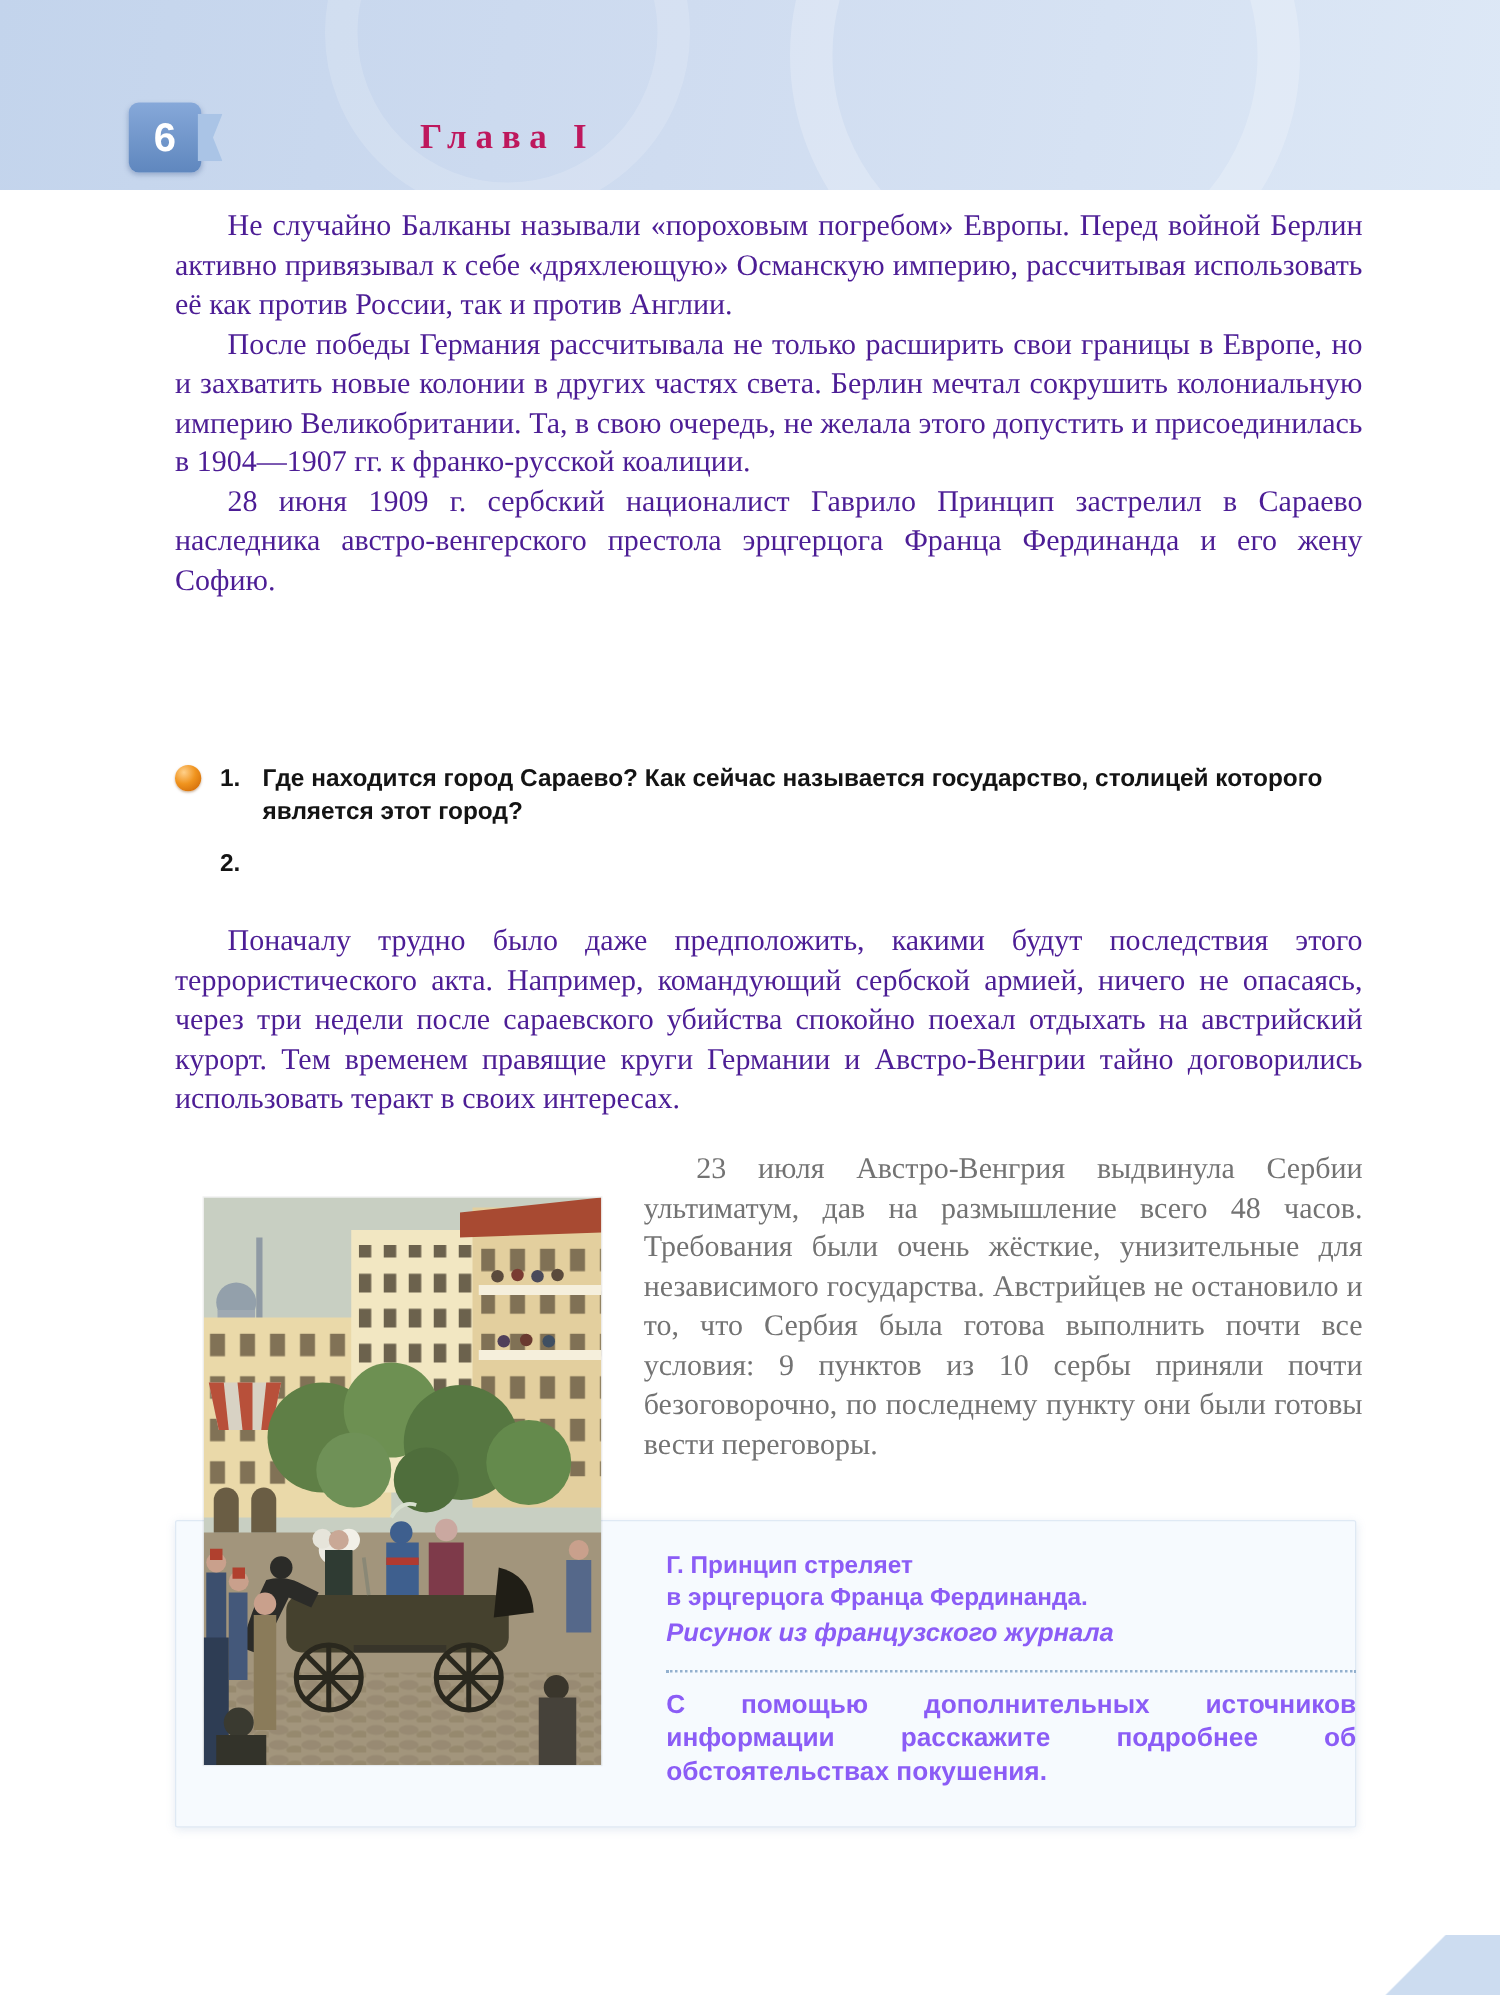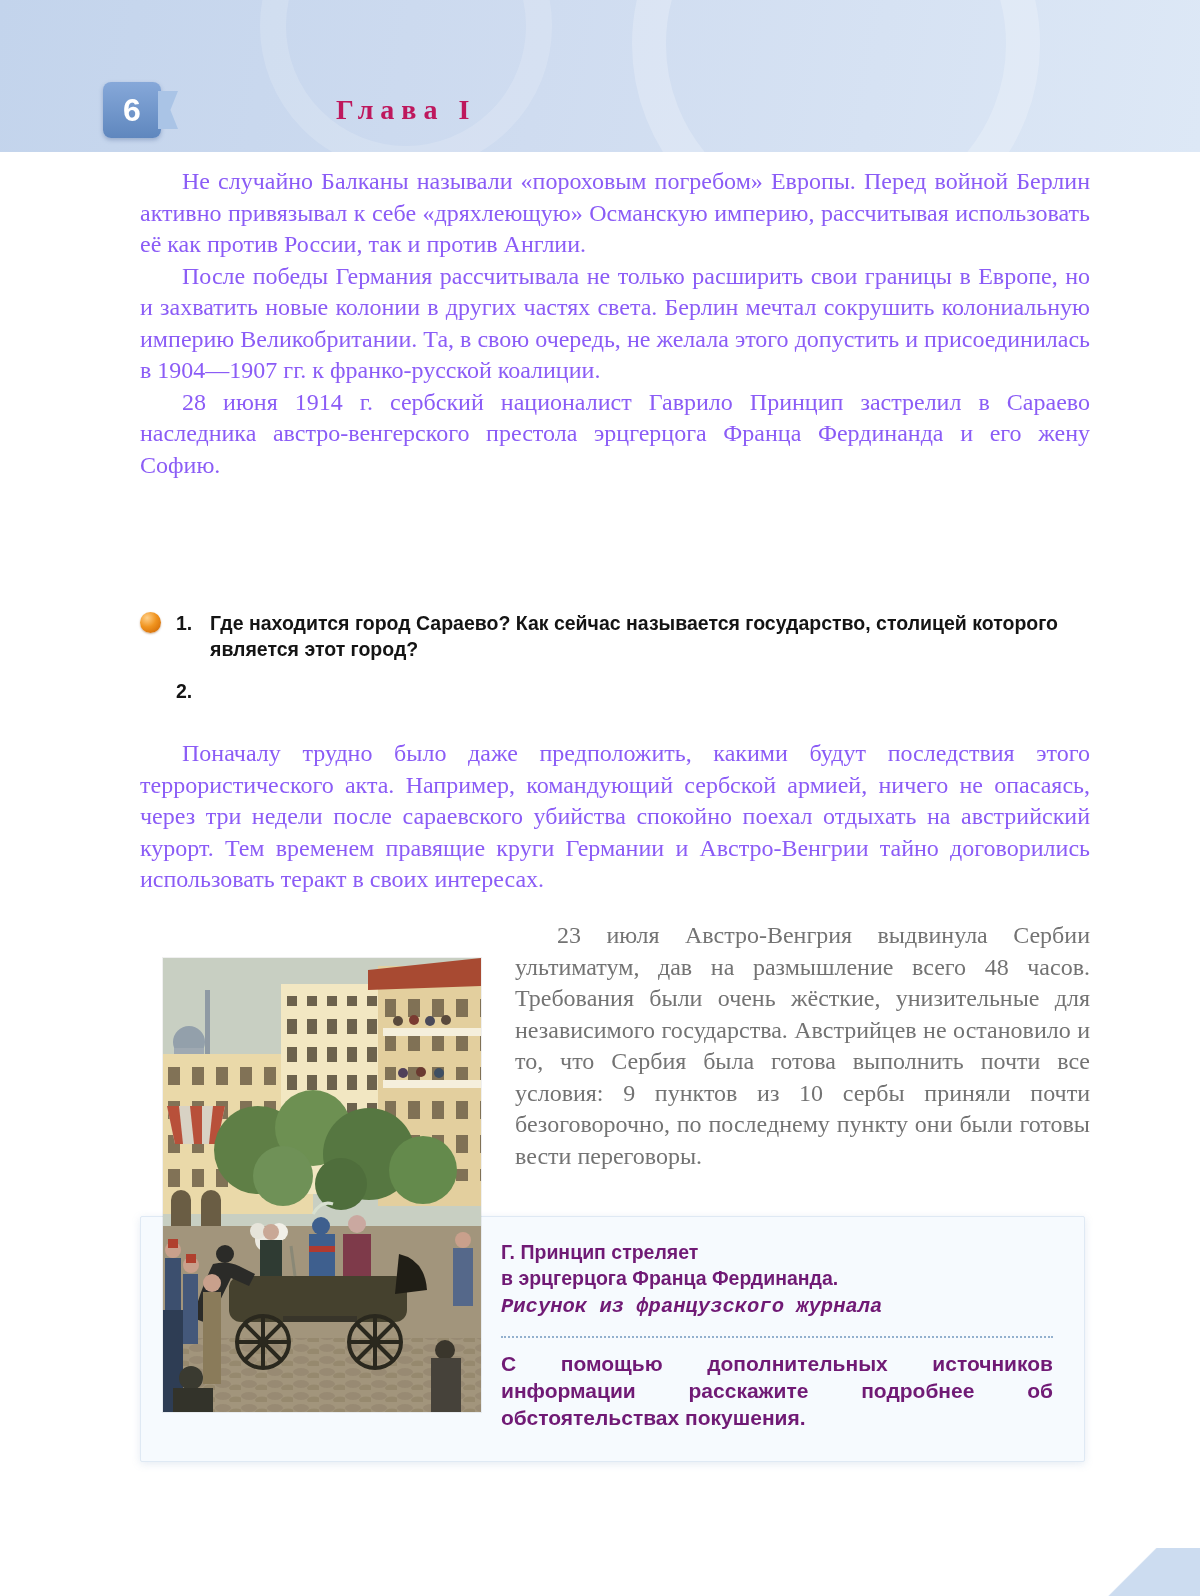--- a/index.html
+++ b/index.html
@@ -39,21 +39,21 @@
 
   .chapter-title {
     position:absolute; left:336px; top:94px;
     font-family:"Liberation Serif", serif; font-weight:bold; font-size:28px;
     letter-spacing:7px; color:#be185d; z-index:5;
   }
 
   
   .serif-block {
     position:absolute; left:140px; width:950px;
-    font-size:24px; line-height:31.5px; text-align:justify; color:#8b5cf6;
+    font-size:24px; line-height:31.5px; text-align:justify; color:#4c1d95;
   }
   .serif-block p { text-indent:42px; margin:0; }
   .block-a { top:166px; }
   .para-5 { top:738px; }
   .para-wrapped {
     position:absolute; left:515px; top:920px; width:575px;
     font-size:24px; line-height:31.5px; text-align:justify; color:#737373; z-index:3;
   }
   .para-wrapped p { text-indent:42px; }
 
@@ -77,26 +77,26 @@
     box-shadow:0 0 0 1px rgba(0,0,0,0.06);
   }
   .illustration svg { width:100%; height:100%; display:block; }
 
   .caption-box {
     position:absolute; left:140px; top:1216px; width:945px; height:246px; z-index:1;
     background:#f6fafe; border:1px solid #dfe9f4;
     box-shadow:0 2px 8px rgba(110,145,190,.18); border-radius:2px;
   }
   .caption-content {
-    position:absolute; left:360px; top:22px; width:560px;
-    font-family:"Liberation Sans", sans-serif; color:#701a75;
+    position:absolute; left:392px; top:22px; width:560px;
+    font-family:"Liberation Sans", sans-serif; color:#8b5cf6;
   }
   .caption-line { font-weight:bold; font-size:19.5px; line-height:26px; }
   .caption-source {
-    font-family:Liberation Mono, monospace; font-style:italic; font-weight:bold;
+    font-family:Liberation Sans, sans-serif; font-style:italic; font-weight:bold;
     font-size:20.5px; line-height:27px; margin-top:2px;
   }
   .dotted-divider {
     border:none; border-top:2px dotted #93b0ce; width:552px; margin:16px 0 12px 0;
   }
   .task-text {
     font-weight:bold; font-size:21px; line-height:27px; text-align:justify; width:552px;
   }
 
   
@@ -114,21 +114,21 @@
 
   <div class="page-tab">
     <span>6</span>
   </div>
 
   <div class="chapter-title">Глава I</div>
 
   <div class="serif-block block-a">
     <p>Не случайно Балканы называли «пороховым погребом» Европы. Перед войной Берлин активно привязывал к себе «дряхлеющую» Османскую империю, рассчитывая использовать её как против России, так и против Англии.</p>
     <p>После победы Германия рассчитывала не только расширить свои границы в Европе, но и захватить новые колонии в других частях света. Берлин мечтал сокрушить колониальную империю Великобритании. Та, в свою очередь, не желала этого допустить и присоединилась в 1904—1907 гг. к франко-русской коалиции.</p>
-    <p>28 июня 1914 г. сербский националист Гаврило Принцип застрелил в Сараево наследника австро-венгерского престола эрцгерцога Франца Фердинанда и его жену Софию.</p>
+    <p>28 июня 1909 г. сербский националист Гаврило Принцип застрелил в Сараево наследника австро-венгерского престола эрцгерцога Франца Фердинанда и его жену Софию.</p>
   </div>
 
   <div class="questions">
     <div class="q-item">
       <span class="q-bullet"></span>
       <span class="q-num">1.</span>
       <span>Где находится город Сараево? Как сейчас называется государство, столицей которого является этот город?</span>
     </div>
     <div class="q-item">
       <span class="q-num">2.</span>

